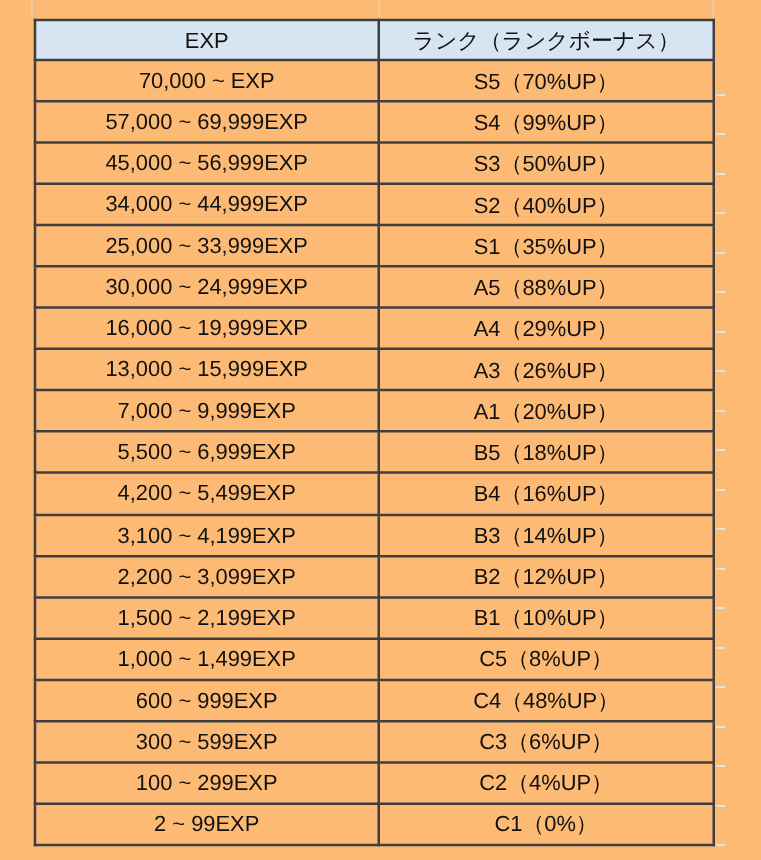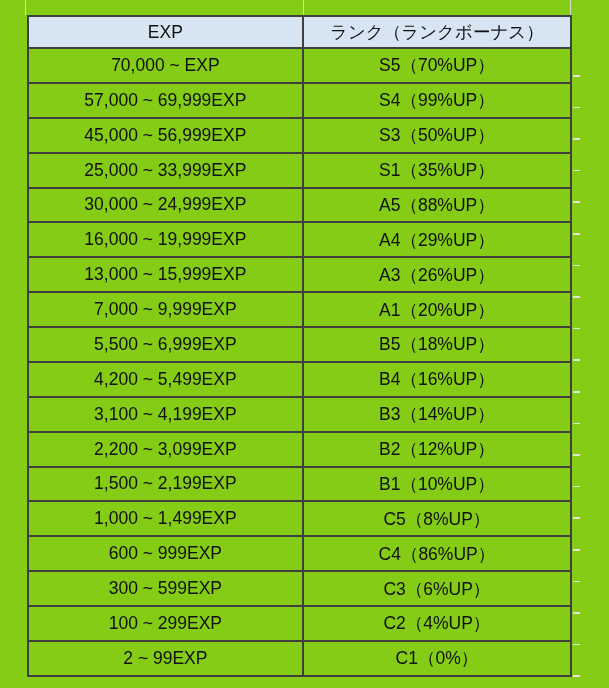--- a/index.html
+++ b/index.html
@@ -10,21 +10,21 @@
   * { margin: 0; padding: 0; box-sizing: border-box; }
   html, body {
     width: 609px; height: 688px;
     background: #ffffff;
     overflow: hidden;
     font-family: "Liberation Sans", "DejaVu Sans", sans-serif;
   }
   .page {
     position: relative;
     width: 609px; height: 688px;
-    background: #84cc16;
+    background: #fdba74;
   }
   table.exp-table {
     position: absolute;
     left: 27px; top: 15px;
     width: 545px; height: 662px;
     border-collapse: collapse;
     table-layout: fixed;
   }
   table.exp-table th,
   table.exp-table td {
@@ -93,20 +93,24 @@
         </tr>
         <tr>
           <td>57,000 ~ 69,999EXP</td>
           <td>S4（99%UP）</td>
         </tr>
         <tr>
           <td>45,000 ~ 56,999EXP</td>
           <td>S3（50%UP）</td>
         </tr>
         <tr>
+          <td>34,000 ~ 44,999EXP</td>
+          <td>S2（40%UP）</td>
+        </tr>
+        <tr>
           <td>25,000 ~ 33,999EXP</td>
           <td>S1（35%UP）</td>
         </tr>
         <tr>
           <td>30,000 ~ 24,999EXP</td>
           <td>A5（88%UP）</td>
         </tr>
         <tr>
           <td>16,000 ~ 19,999EXP</td>
           <td>A4（29%UP）</td>
@@ -138,21 +142,21 @@
         <tr>
           <td>1,500 ~ 2,199EXP</td>
           <td>B1（10%UP）</td>
         </tr>
         <tr>
           <td>1,000 ~ 1,499EXP</td>
           <td>C5（8%UP）</td>
         </tr>
         <tr>
           <td>600 ~ 999EXP</td>
-          <td>C4（86%UP）</td>
+          <td>C4（48%UP）</td>
         </tr>
         <tr>
           <td>300 ~ 599EXP</td>
           <td>C3（6%UP）</td>
         </tr>
         <tr>
           <td>100 ~ 299EXP</td>
           <td>C2（4%UP）</td>
         </tr>
         <tr>

